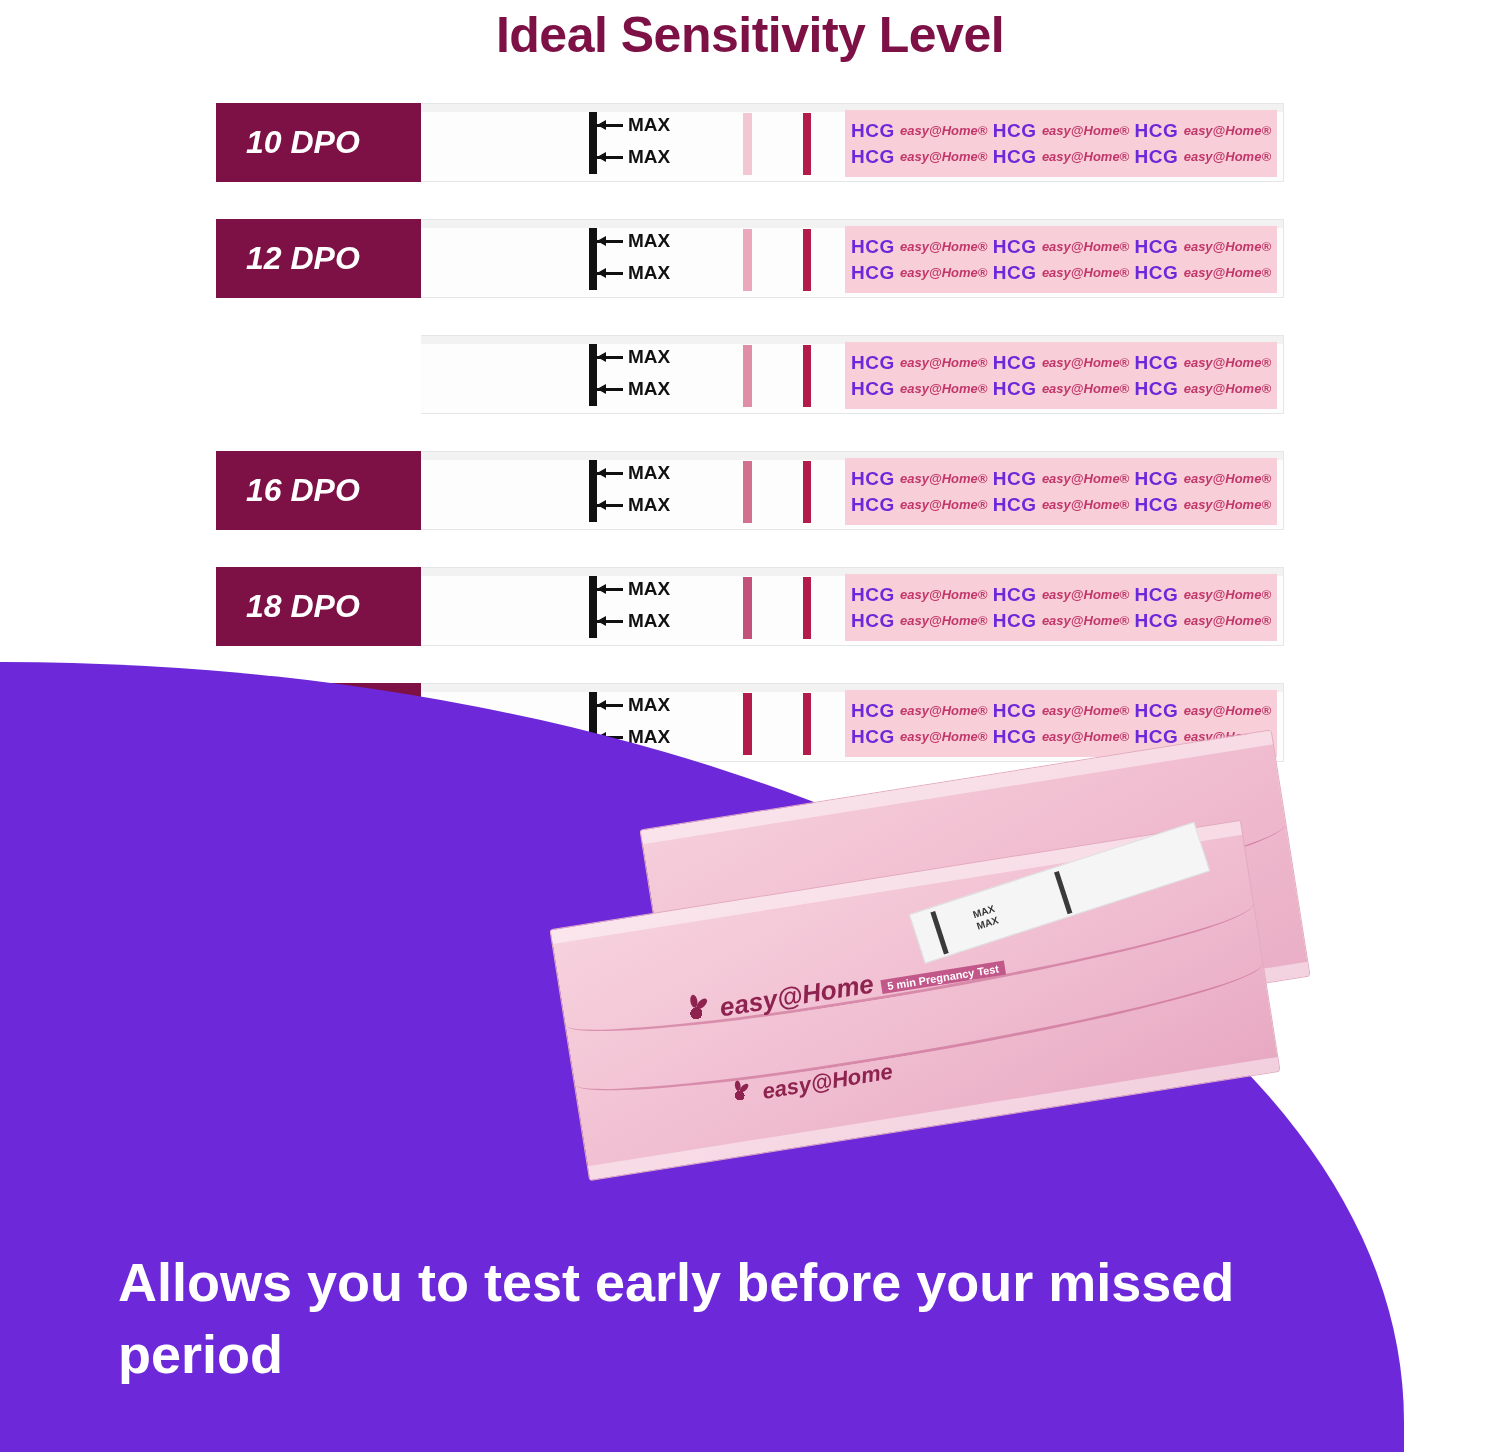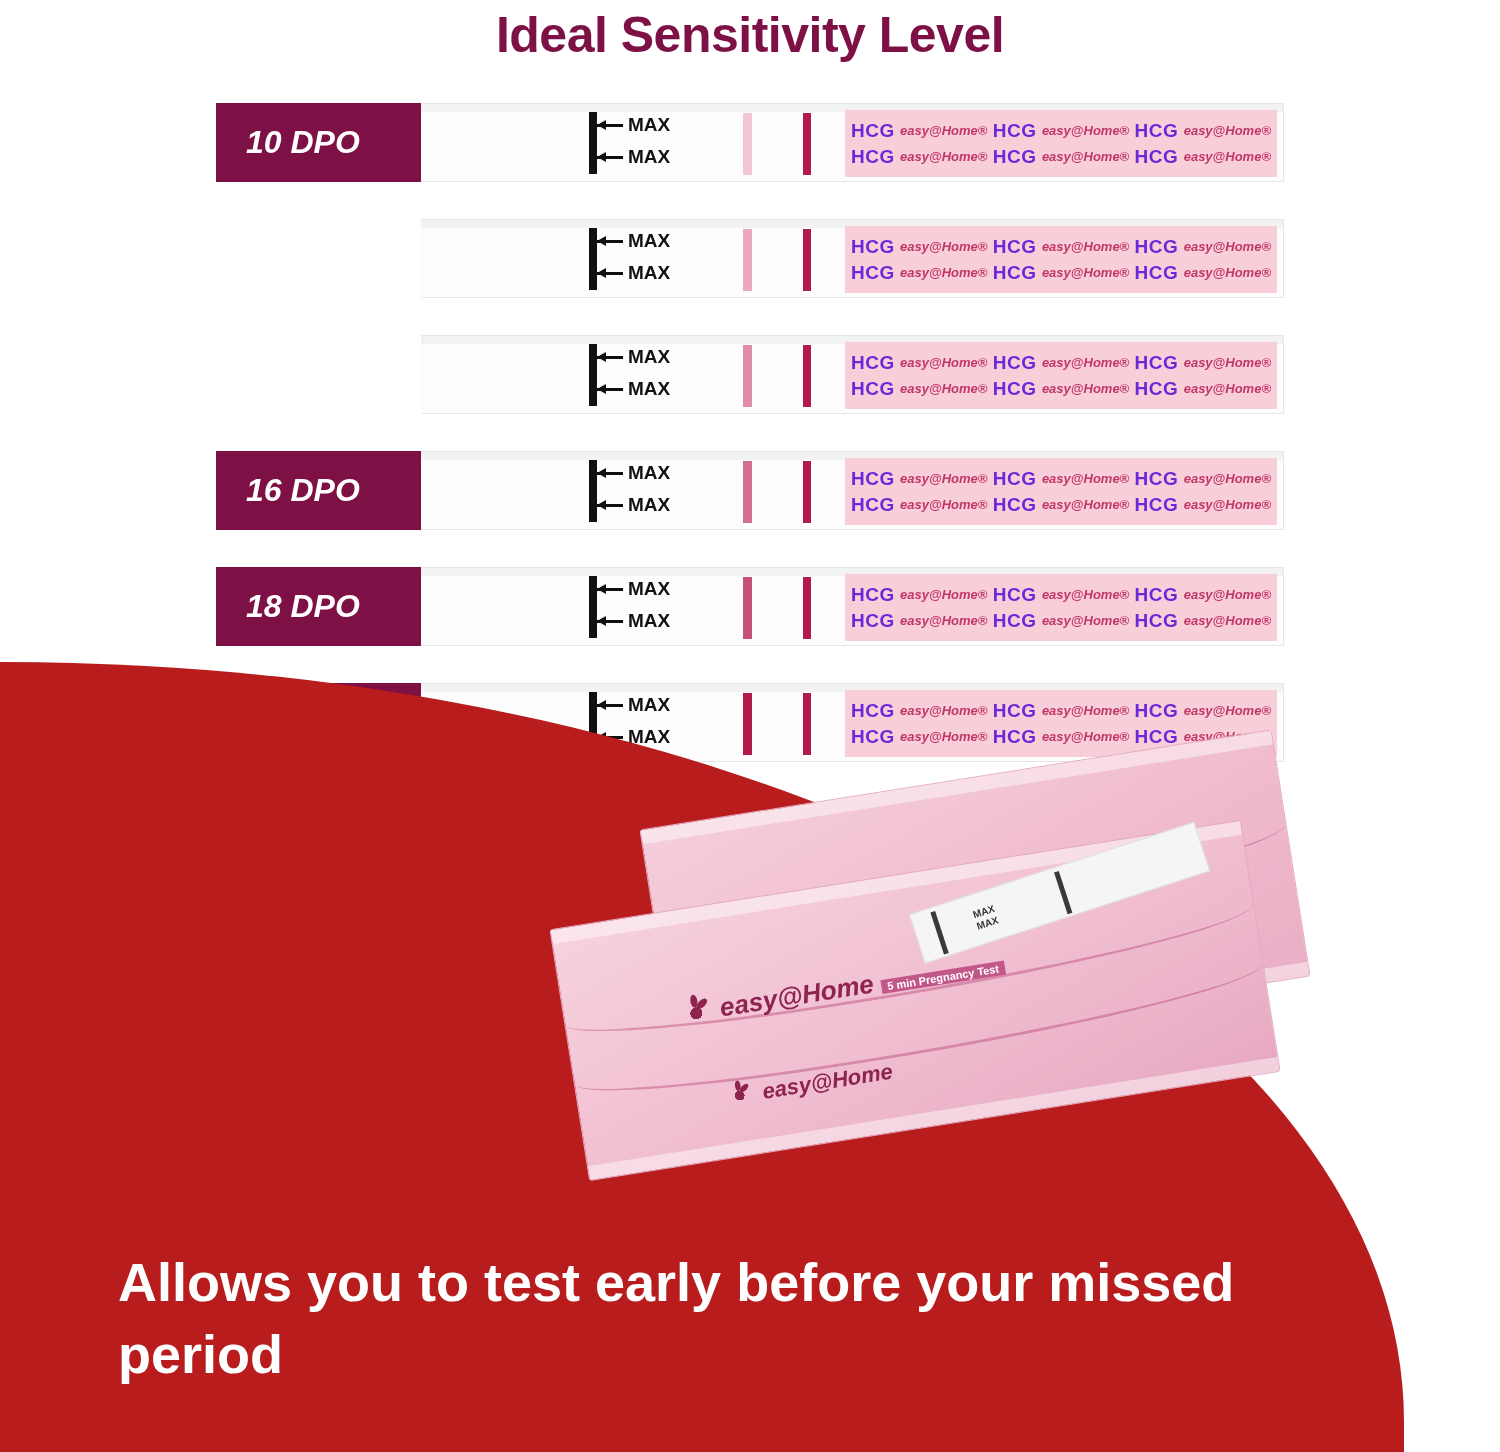--- a/index.html
+++ b/index.html
@@ -158,21 +158,21 @@
     font-style: italic;
   }
 
   
   #bottom-panel {
     position: absolute;
     left: 0;
     bottom: 0;
     width: 1404px;
     height: 790px;
-    background: #b91c1c;
+    background: #6d28d9;
     border-top-right-radius: 1400px 760px;
   }
   #bottom-caption {
     position: absolute;
     left: 118px;
     bottom: 62px;
     width: 1290px;
     color: #ffffff;
     font-size: 54px;
     font-weight: bold;
@@ -338,20 +338,21 @@
           <span class="hcg">HCG</span>
           <span class="brandmark">easy@Home®</span>
           <span class="hcg">HCG</span>
           <span class="brandmark">easy@Home®</span>
         </div>
       </div>
     </div>
   </div>
 
   <div class="strip-row">
+    <div class="dpo-label">12 DPO</div>
     <div class="strip">
       <div class="strip-top-edge"></div>
       <div class="max-block">
         <div class="max-bar"></div>
         <div class="max-item first">
           <span class="arrow"></span>
           <span>MAX</span>
         </div>
         <div class="max-item second">
           <span class="arrow"></span>

